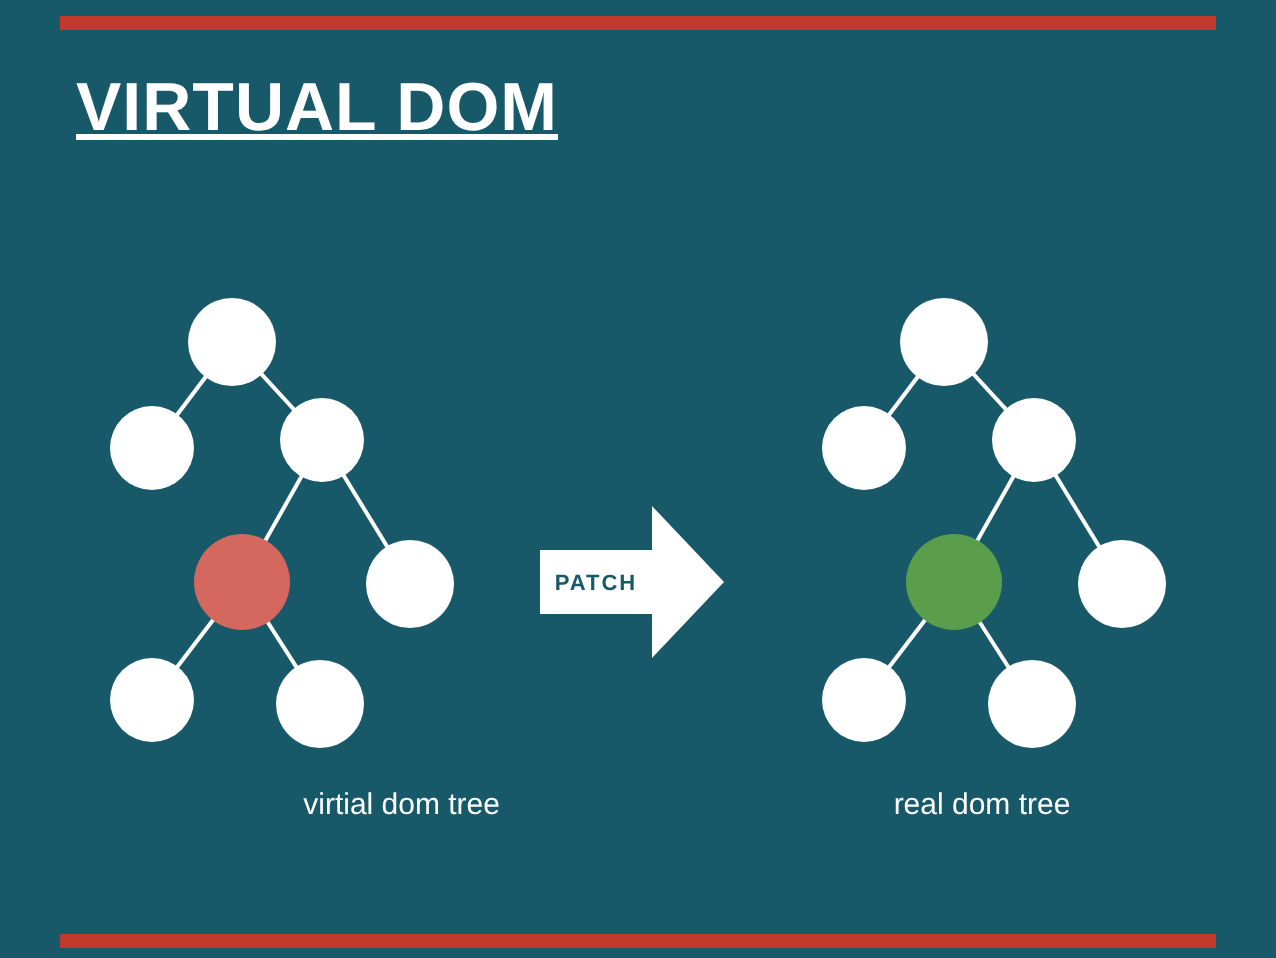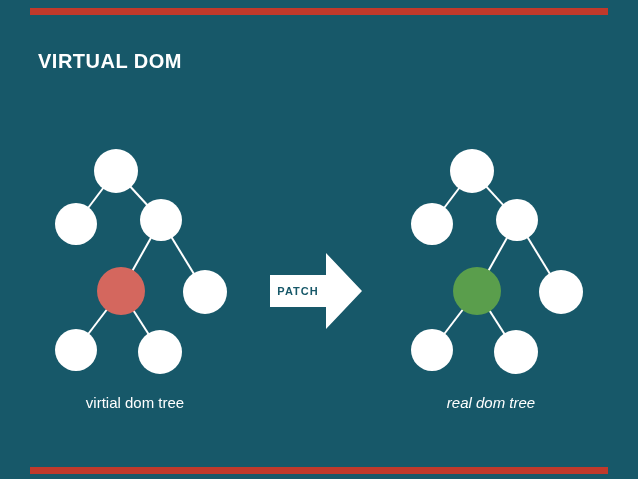--- a/index.html
+++ b/index.html
@@ -18,47 +18,48 @@
     position: absolute;
     left: 30px;
     right: 30px;
     height: 7px;
     background: var(--strip, #c0392b);
   }
   .accent-bar.top { top: 8px; }
   .accent-bar.bottom { bottom: 5px; }
   .panel-title {
     position: absolute;
-    top: 50px;
+    top: 35px;
     color: #ffffff;
-    font-size: 20px;
+    font-size: 34px;
     font-weight: bold;
     letter-spacing: 0.5px;
     white-space: nowrap;
+    text-decoration: underline;
   }
   .panel-title.left  { left: 38px; }
   .panel-title.right { left: 399px; }
   .tree-svg {
     position: absolute;
     top: 140px;
     width: 230px;
     height: 250px;
   }
   .tree-svg.left  { left: 20px; }
   .tree-svg.right { left: 376px; }
   .caption {
     position: absolute;
     top: 394px;
     width: 230px;
     text-align: center;
     color: #ffffff;
     font-size: 15px;
   }
-  .caption.left  { left: 20px; }
-  .caption.right { left: 376px; font-style: italic; }
+  .caption.left  { left: 20px; text-align: right; }
+  .caption.right { left: 376px; }
   .arrow-svg {
     position: absolute;
     left: 270px;
     top: 253px;
     width: 92px;
     height: 76px;
   }
   .arrow-label {
     font-family: "Liberation Sans", sans-serif;
     font-size: 11px;

